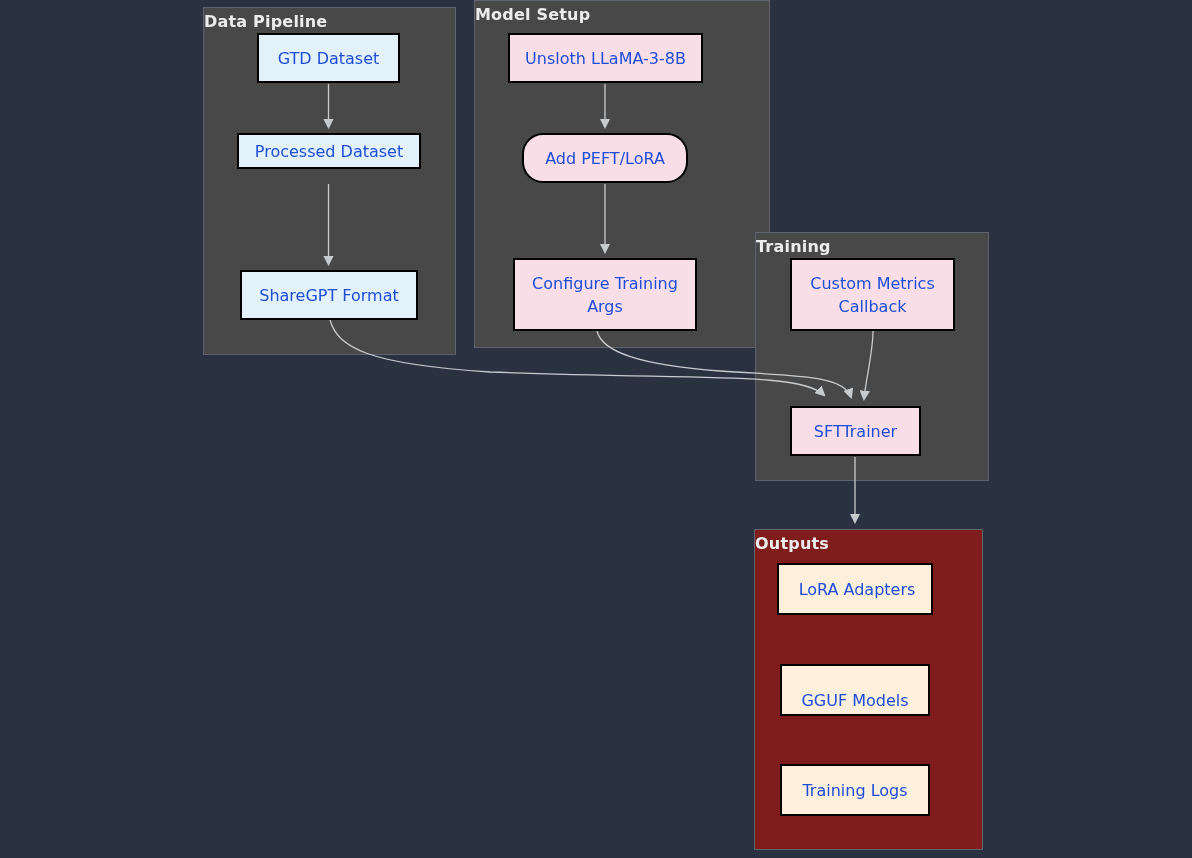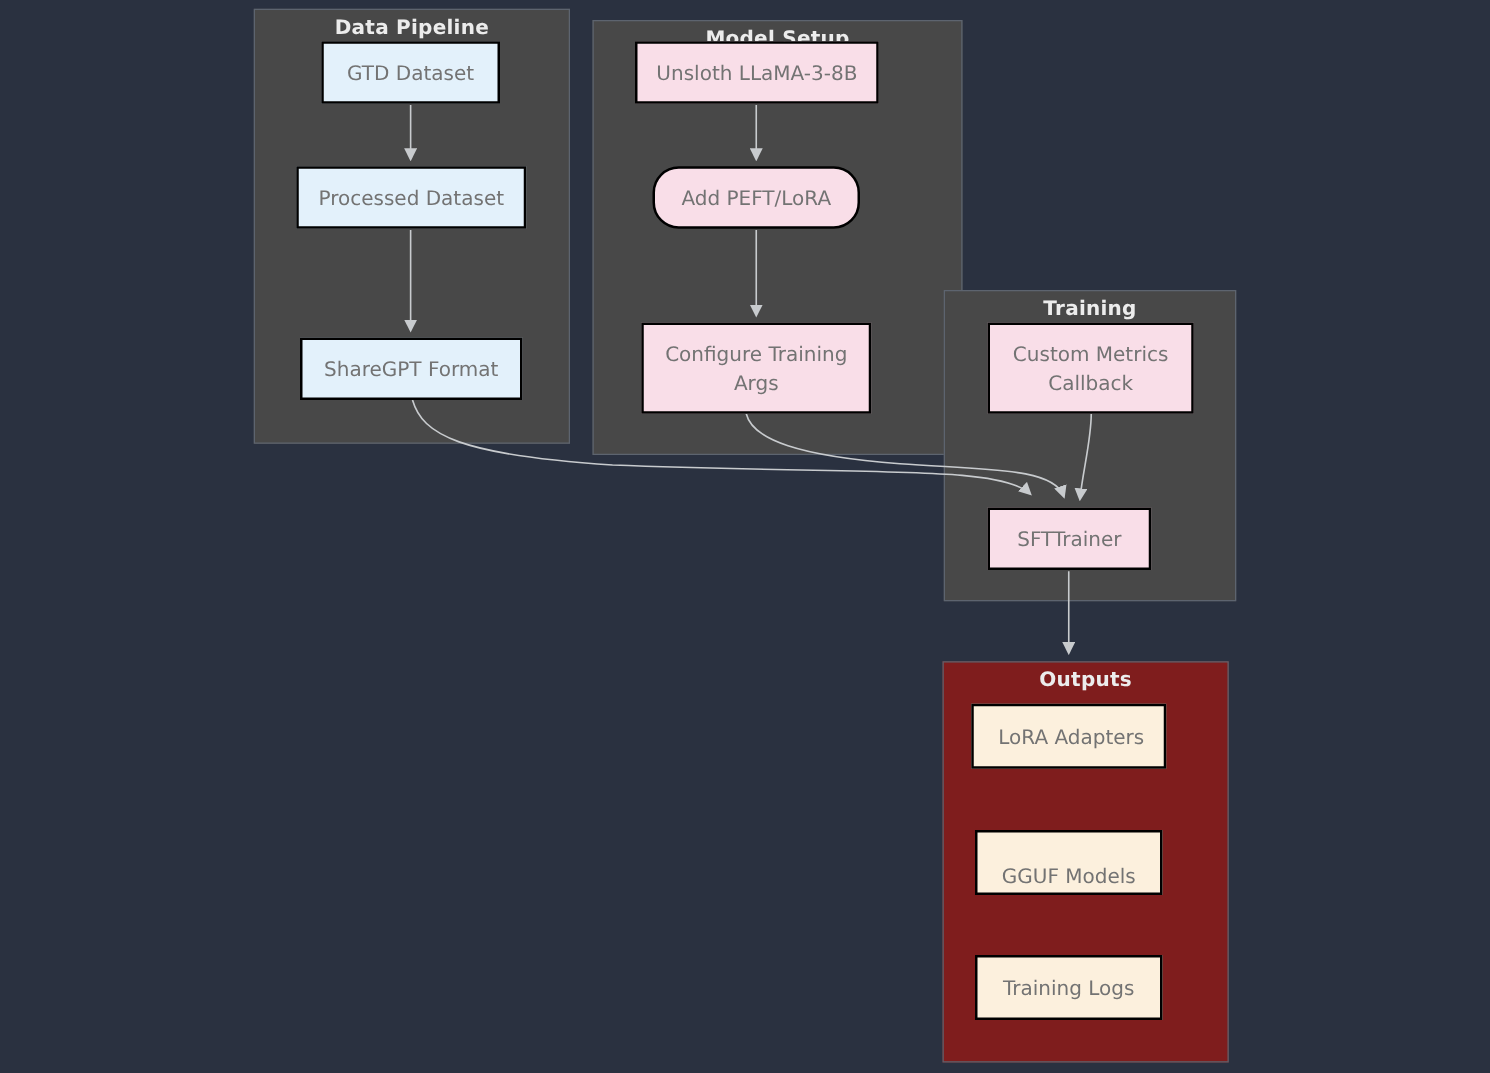--- a/index.html
+++ b/index.html
@@ -16,35 +16,35 @@
   }
   .cluster {
     position: absolute;
     background: #484848;
     border: 1px solid #5d646f;
     box-sizing: border-box;
   }
   .cluster-title {
     position: absolute;
     top: 4px; left: 0; right: 0;
-    text-align: center;
+    text-align: left;
     color: #ececec;
     font-size: 16px;
     font-weight: bold;
     letter-spacing: 0.2px;
   }
   .node {
     position: absolute;
     border: 2px solid #000000;
     box-sizing: border-box;
     display: flex;
     align-items: center;
     justify-content: center;
     text-align: center;
-    color: #737373;
+    color: #1d4ed8;
     font-size: 16px;
     line-height: 23px;
     padding: 2px 8px;
   }
   #edges {
     position: absolute;
     top: 0; left: 0;
     width: 1192px; height: 858px;
     z-index: 2;
     pointer-events: none;
@@ -55,21 +55,21 @@
 </style>
 </head>
 <body>
 
 <div id="canvas">
 
   <div class="cluster" style="left: 203px; top: 7px; width: 253px; height: 348px; background-color: rgb(72, 72, 72);">
     <div class="cluster-title">Data Pipeline</div>
   </div>
 
-  <div class="cluster" style="left: 474px; top: 16px; width: 296px; height: 348px; background-color: rgb(72, 72, 72);">
+  <div class="cluster" style="left: 474px; top: 0; width: 296px; height: 348px; background-color: rgb(72, 72, 72);">
     <div class="cluster-title">Model Setup</div>
   </div>
 
   <div class="cluster" style="left: 755px; top: 232px; width: 234px; height: 249px; background-color: rgb(72, 72, 72);">
     <div class="cluster-title">Training</div>
   </div>
 
   <div class="cluster" style="left: 754px; top: 529px; width: 229px; height: 321px; background-color: #7f1d1d;">
     <div class="cluster-title">Outputs</div>
   </div>
@@ -86,21 +86,21 @@
     <path class="edge" marker-end="url(#arrow)" d="M605,184 L605,252"></path>
     <path class="edge" marker-end="url(#arrow)" d="M330,320 C338,348 368,364 490,372 C700,380 800,372 824,395"></path>
     <path class="edge" marker-end="url(#arrow)" d="M597,331 C602,352 640,365 720,371 C790,376 843,374 851,397"></path>
     <path class="edge" marker-end="url(#arrow)" d="M873,331 C873,352 866,378 864,399"></path>
     <path class="edge" marker-end="url(#arrow)" d="M855,457 L855,522"></path>
   </svg>
 
   <div class="node" style="left: 257px; top: 33px; width: 143px; height: 50px; background-color: rgb(227, 241, 251);">
     <span>GTD Dataset</span>
   </div>
-  <div class="node" style="left: 237px; top: 133px; width: 184px; height: 50px; background-color: rgb(227, 241, 251);">
+  <div class="node" style="left: 237px; top: 133px; width: 184px; height: 36px; background-color: rgb(227, 241, 251);">
     <span>Processed Dataset</span>
   </div>
   <div class="node" style="left: 240px; top: 270px; width: 178px; height: 50px; background-color: rgb(227, 241, 251);">
     <span>ShareGPT Format</span>
   </div>
 
   <div class="node" style="left: 508px; top: 33px; width: 195px; height: 50px; background-color: rgb(249, 222, 232);">
     <span>Unsloth LLaMA-3-8B</span>
   </div>
   <div class="node" style="left: 522px; top: 133px; width: 166px; height: 50px; background-color: rgb(249, 222, 232); border-radius: 21px;">

